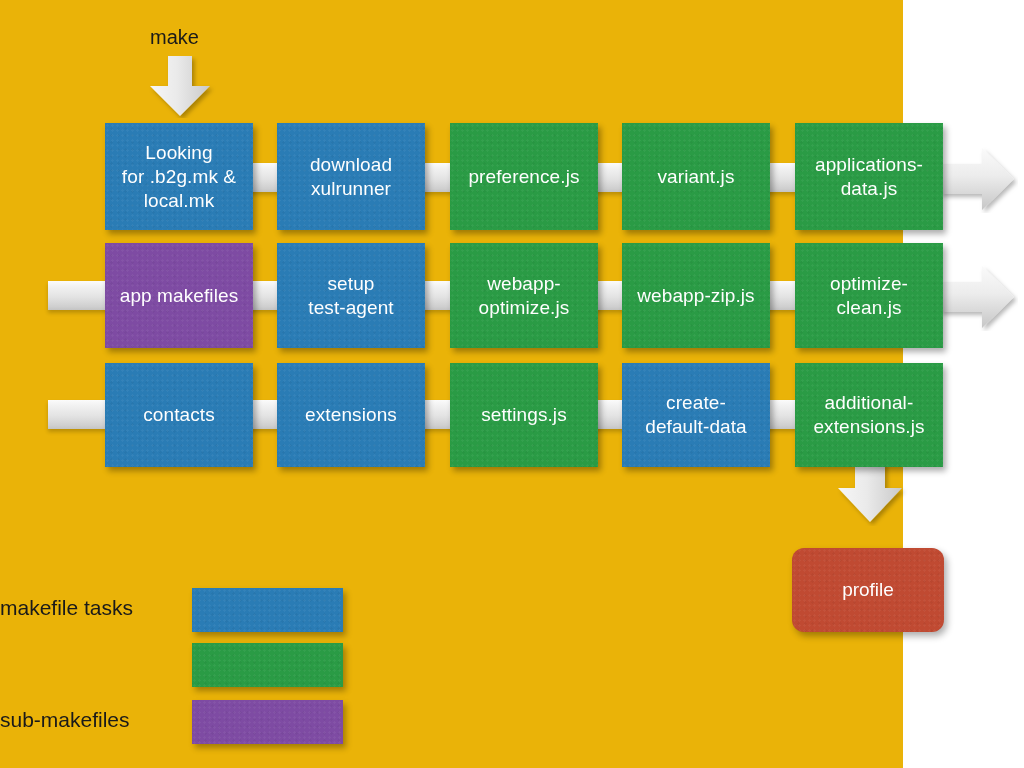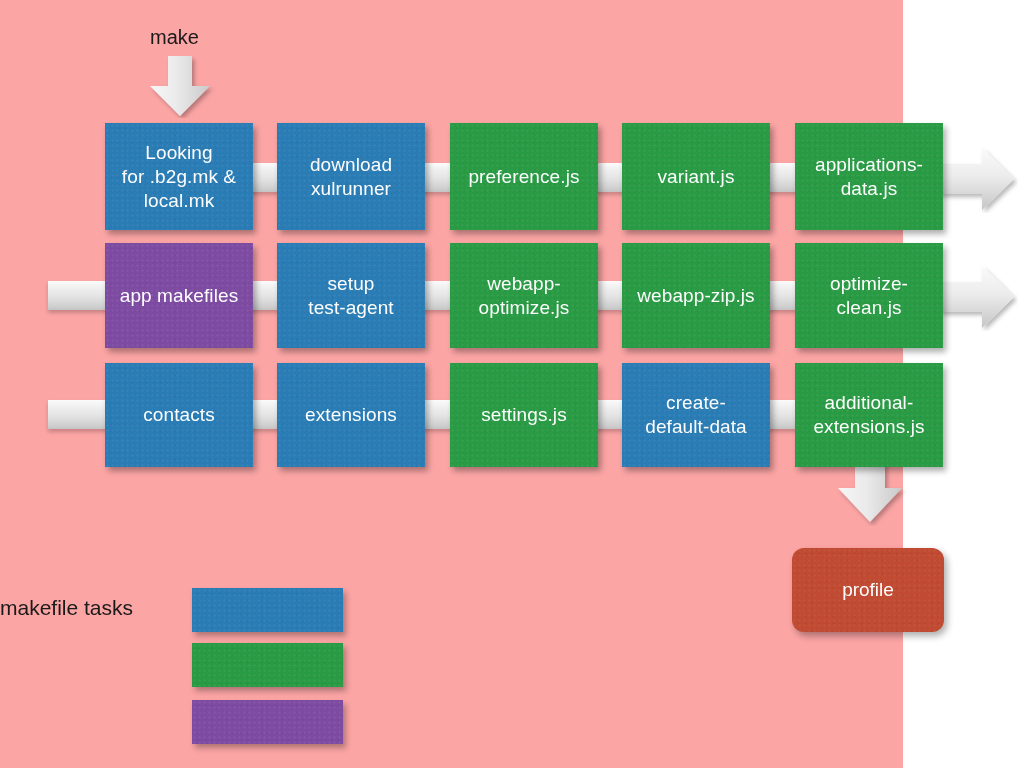--- a/index.html
+++ b/index.html
@@ -12,21 +12,21 @@
     width: 1024px;
     height: 768px;
     overflow: hidden;
     font-family: "Liberation Sans", sans-serif;
     -webkit-font-smoothing: antialiased;
   }
   #canvas {
     position: relative;
     width: 903px;
     height: 768px;
-    background: #fca5a5;
+    background: #eab308;
   }
 
   
   .node {
     position: absolute;
     display: flex;
     align-items: center;
     justify-content: center;
     text-align: center;
     color: #ffffff;
@@ -225,15 +225,16 @@
 
   <div class="profile-node c-red" style="left:792px; top:548px; width:152px; height:84px;">
     <span class="label">profile</span>
   </div>
 
   <div class="legend-label" style="left:0px; top:596px; width:170px;">makefile tasks</div>
   <div class="swatch c-blue" style="left:192px; top:588px; width:151px; height:44px;"></div>
 
   <div class="swatch c-green" style="left:192px; top:643px; width:151px; height:44px;"></div>
 
+  <div class="legend-label" style="left:0px; top:708px; width:170px;">sub-makefiles</div>
   <div class="swatch c-purple" style="left:192px; top:700px; width:151px; height:44px;"></div>
 
 </div>
 
 </body></html>

